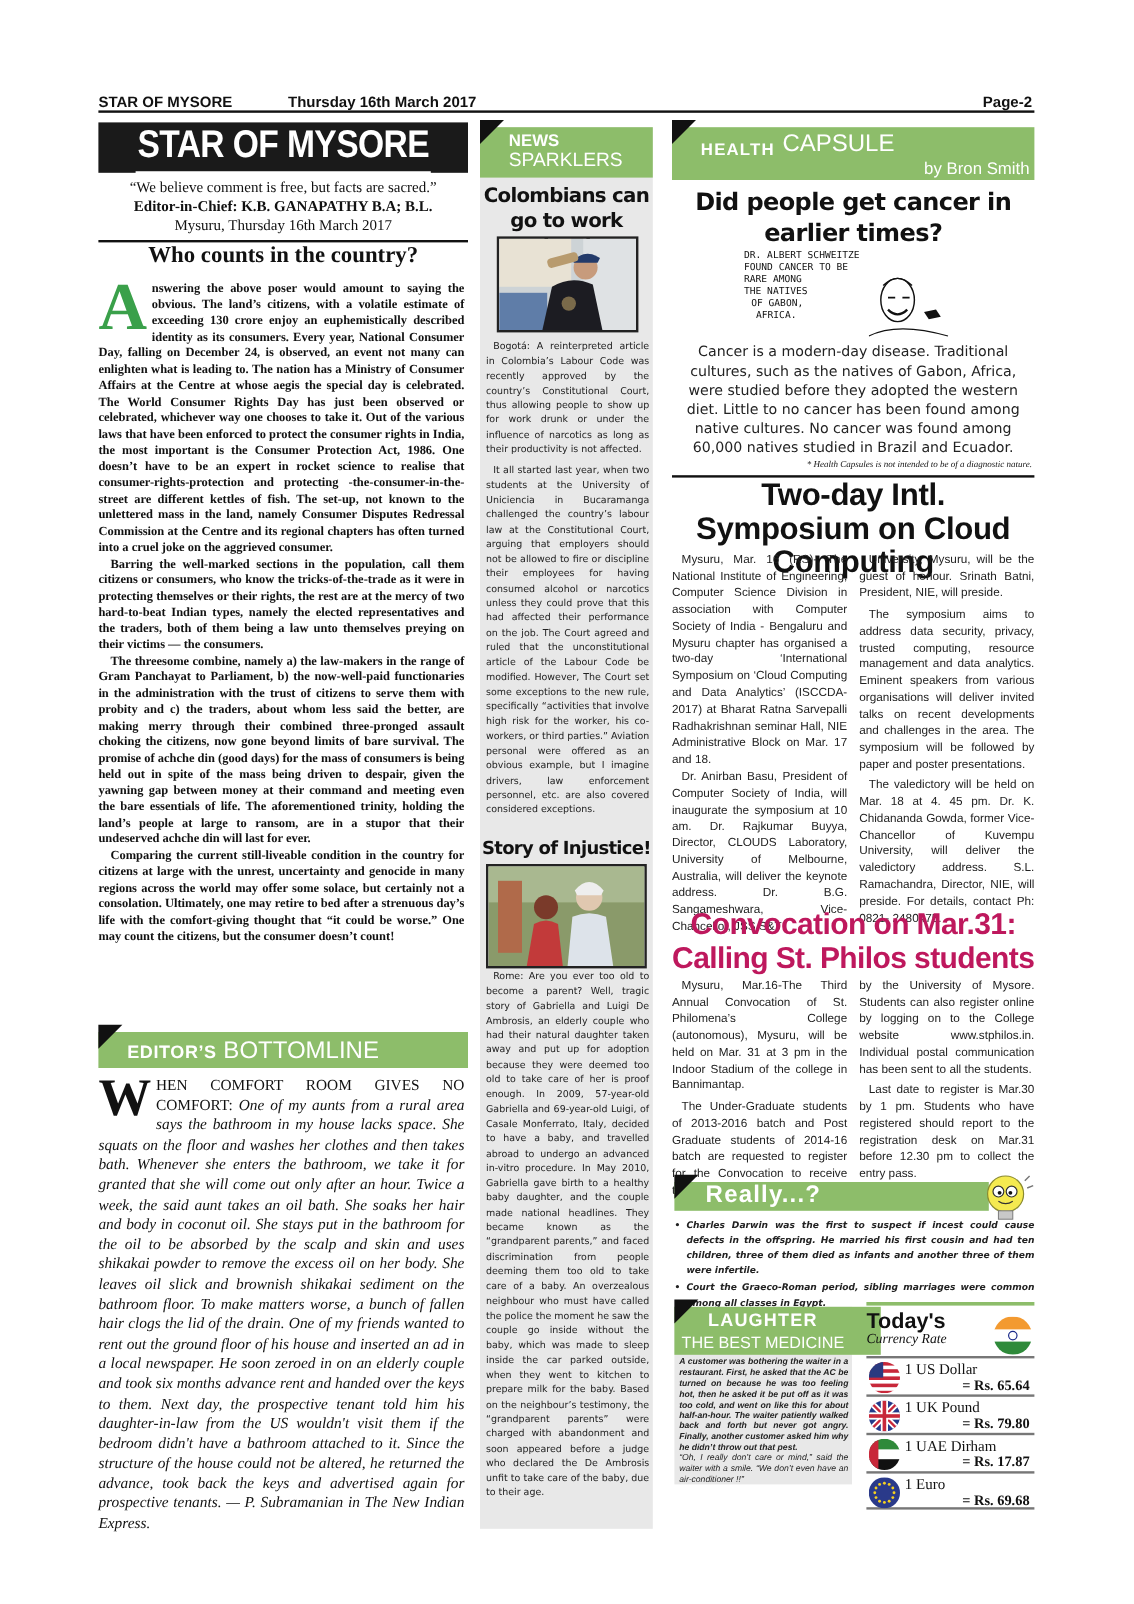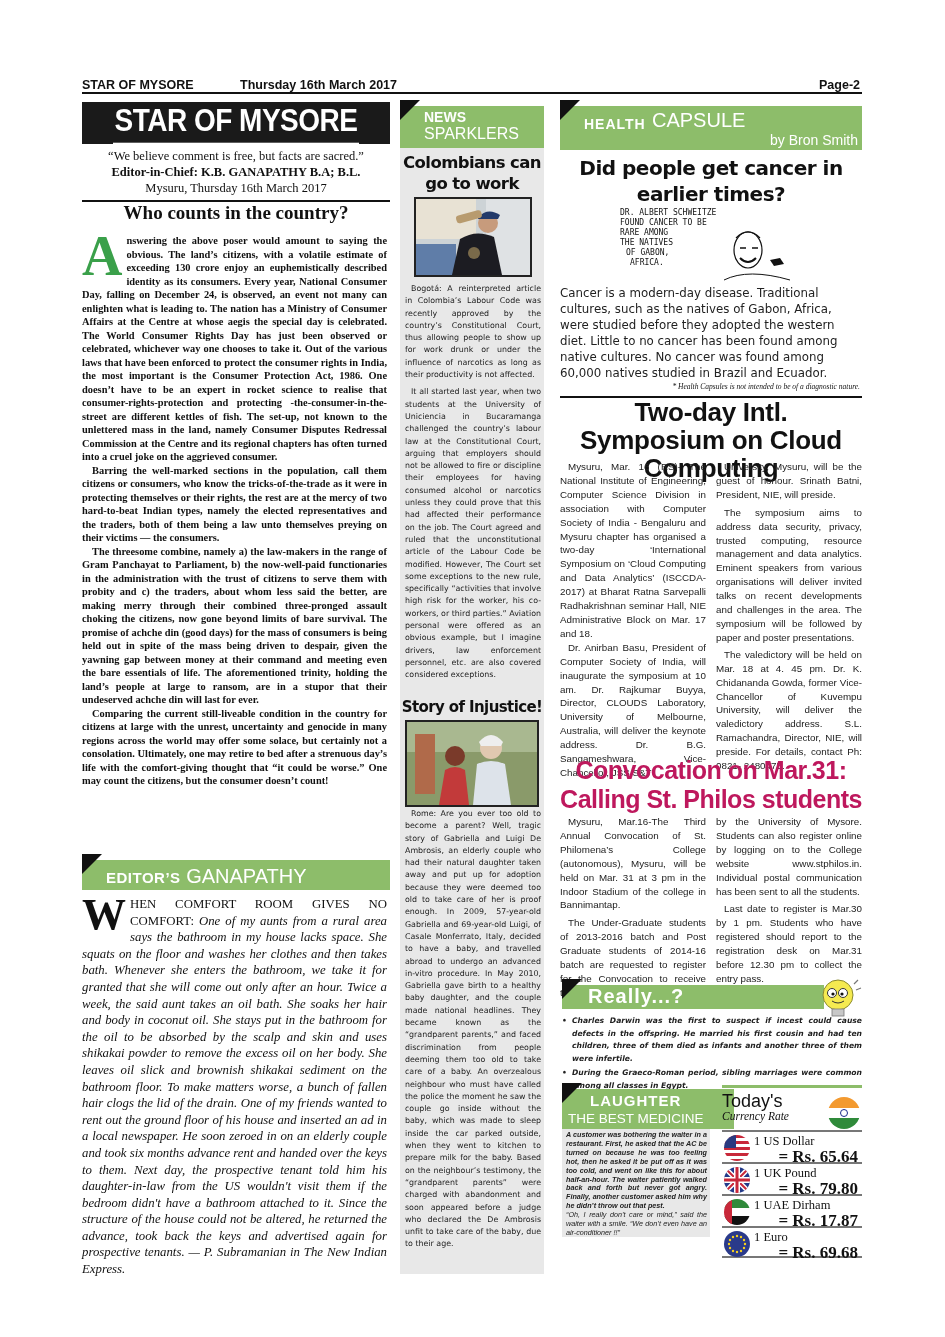--- a/index.html
+++ b/index.html
@@ -45,21 +45,21 @@
   .midtext { left: 405px; width: 136px; font-family: "DejaVu Sans", sans-serif; font-size: 7.9px; line-height: 12.3px; text-align: justify; color: #222; }
   .midtext p { text-indent: 6px; }
 
   
   .health-bar { left: 560px; top: 106px; width: 302px; height: 44px; }
   .health-bar .t1 { position: absolute; left: 24px; top: 10px; font-weight: bold; font-size: 14px; letter-spacing: 1px; }
   .health-bar .t2 { position: absolute; left: 92px; top: 3px; font-size: 20px; }
   .health-bar .t3 { position: absolute; right: 4px; top: 26px; font-size: 14px; }
   .health-hl { left: 560px; top: 155px; width: 302px; text-align: center; font-family: "DejaVu Sans", sans-serif; font-weight: bold; font-size: 20px; line-height: 26px; letter-spacing: -0.5px; }
   .cartoon { left: 620px; top: 208px; width: 190px; height: 76px; font-family: "DejaVu Sans Mono", monospace; font-size: 8px; line-height: 10px; }
-  .health-text { left: 560px; top: 285px; width: 302px; text-align: left; font-family: "DejaVu Sans", sans-serif; font-size: 11.8px; line-height: 16px; color: #222; }
+  .health-text { left: 560px; top: 285px; width: 302px; text-align: center; font-family: "DejaVu Sans", sans-serif; font-size: 11.8px; line-height: 16px; color: #222; }
   .disclaim { left: 560px; top: 382px; width: 300px; text-align: right; font-style: italic; font-size: 7.5px; }
 
   .sym-hl { left: 560px; top: 398px; width: 302px; text-align: center; font-family: "Liberation Sans", sans-serif; font-weight: bold; font-size: 26px; line-height: 28px; letter-spacing: -0.3px; }
   .twocol { font-family: "Liberation Sans", sans-serif; font-size: 9.8px; line-height: 13.9px; text-align: justify; color: #222; }
   .twocol p { text-indent: 8px; }
   .conv-hl { left: 560px; top: 756px; width: 302px; text-align: center; font-family: "Liberation Sans", sans-serif; font-weight: bold; font-size: 25px; line-height: 29px; color: #be185d; letter-spacing: -0.5px; }
 
   .really-bar { left: 562px; top: 985px; width: 262px; height: 24px; }
   .really-bar .t { position: absolute; left: 26px; top: 0px; font-size: 20px; font-weight: bold; letter-spacing: 1px; }
   .bulb { left: 818px; top: 978px; width: 44px; height: 44px; }
@@ -69,26 +69,26 @@
 
   .laugh-box { left: 562px; top: 1089px; width: 148px; height: 148px; background: #e8e8e8; }
   .laugh-bar { left: 562px; top: 1089px; width: 172px; height: 40px; }
   .laugh-bar .t1 { position: absolute; left: 28px; top: 3px; font-weight: bold; font-size: 15px; letter-spacing: 1px; }
   .laugh-bar .t2 { position: absolute; left: 6px; top: 22px; font-size: 13.5px; }
   .laugh-text { left: 566px; top: 1131px; width: 141px; font-family: "Liberation Sans", sans-serif; font-style: italic; font-size: 7.2px; line-height: 8.9px; color: #222; text-align: justify; }
   .laugh-text .b { font-weight: bold; }
 
   .curr { left: 722px; top: 1085px; width: 140px; }
   .curr .topline { height: 3px; background: #8dbd6a; margin-bottom: 4px; }
-  .curr .title { font-family: "Liberation Sans", sans-serif; font-weight: normal; font-size: 18px; line-height: 18px; }
+  .curr .title { font-family: "Liberation Sans", sans-serif; font-weight: bold; font-size: 18px; line-height: 18px; }
   .curr .sub { font-style: italic; font-size: 11.5px; line-height: 12px; }
   .curr-row { position: relative; height: 32px; border-top: 2px solid #777; }
   .curr-row .flag { position: absolute; left: 2px; top: 3px; width: 26px; height: 26px; border-radius: 50%; overflow: hidden; }
   .curr-row .name { position: absolute; left: 32px; top: 2px; font-size: 12.5px; }
-  .curr-row .rate { position: absolute; right: 4px; top: 15px; font-size: 17px; font-weight: bold; }
+  .curr-row .rate { position: absolute; right: 4px; top: 15px; font-size: 12px; font-weight: bold; }
   .india-flag { position: absolute; right: 2px; top: 5px; width: 32px; height: 32px; border-radius: 50%; overflow: hidden; }
 </style>
 </head>
 <body>
 
 <div class="abs topstrip">
   <span class="paper">STAR OF MYSORE</span>
   <span class="date">Thursday 16th March 2017</span>
   <span class="page">Page-2</span>
 </div>
@@ -106,21 +106,21 @@
 
 <div class="abs edit">
   <p class="first"><span class="dropA">A</span><span>nswering the above poser would amount to saying the obvious. The land’s citizens, with a volatile estimate of exceeding 130 crore enjoy an euphemistically described identity as its consumers. Every year, National Consumer Day, falling on December 24, is observed, an event not many can enlighten what is leading to. The nation has a Ministry of Consumer Affairs at the Centre at whose aegis the special day is celebrated. The World Consumer Rights Day has just been observed or celebrated, whichever way one chooses to take it. Out of the various laws that have been enforced to protect the consumer rights in India, the most important is the Consumer Protection Act, 1986. One doesn’t have to be an expert in rocket science to realise that consumer-rights-protection and protecting -the-consumer-in-the-street are different kettles of fish. The set-up, not known to the unlettered mass in the land, namely Consumer Disputes Redressal  Commission at the Centre and its regional chapters has often turned into a cruel joke on the aggrieved consumer.</span></p>
   <p>Barring the well-marked sections in the population, call them citizens or consumers, who know the tricks-of-the-trade as it were in protecting themselves or their rights, the rest are at the mercy of two hard-to-beat Indian types, namely the elected representatives and the traders, both of them being a law unto themselves preying on their victims — the consumers.</p>
   <p>The threesome combine, namely a) the law-makers in the range of Gram Panchayat to Parliament, b) the now-well-paid functionaries in the administration with the trust of citizens to serve them with probity and c) the traders, about whom less said the better, are making merry through their combined three-pronged assault choking the citizens, now gone beyond limits of bare survival. The promise of achche din (good days) for the mass of consumers is being held out in spite of the mass being driven to despair, given the yawning gap between money at their command and meeting even the bare essentials of life. The aforementioned trinity, holding the land’s people at large to ransom, are in a stupor that their undeserved achche din will last for ever.</p>
   <p>Comparing the current still-liveable condition in the country for citizens at large with the unrest, uncertainty and genocide in many regions across the world may offer some solace, but certainly not a consolation. Ultimately, one may retire to bed after a strenuous day’s life with the comfort-giving thought that “it could be worse.” One may count the citizens, but the consumer doesn’t count!</p>
 </div>
 
 <div class="section-bar bottomline">
   <div class="corner"></div>
-  <div class="t"><b>EDITOR’S</b> <span>GANAPATHY</span></div>
+  <div class="t"><b>EDITOR’S</b> <span>BOTTOMLINE</span></div>
 </div>
 
 <div class="abs bottomtext">
   <span class="dropW">W</span><span class="caps">HEN COMFORT ROOM GIVES NO COMFORT:</span>
   <span>One of my aunts from a rural area says the bathroom in my house lacks space. She squats on the floor and washes her clothes and then takes bath. Whenever she enters the bathroom, we take it for granted that she will come out only after an hour. Twice a week, the said aunt takes an oil bath. She soaks her hair and body in coconut oil. She stays put in the bathroom for the oil to be absorbed by the scalp and skin and uses shikakai powder to remove the excess oil on her body. She leaves oil slick and brownish shikakai sediment on the bathroom floor. To make matters worse, a bunch of fallen hair clogs the lid of the drain. One of my friends wanted to rent out the ground floor of his house and inserted an ad in a local newspaper. He soon zeroed in on an elderly couple and took six months advance rent and handed over the keys to them. Next day, the prospective tenant told him his daughter-in-law from the US wouldn't visit them if the bedroom didn't have a bathroom attached to it. Since the structure of the house could not be altered, he returned the advance, took back the keys and advertised again for prospective tenants.</span>
   <span style="font-style:italic;font-weight:normal;">— P. Subramanian in The New Indian Express.</span>
 </div>
 
 <div class="abs midcol"></div>
 <div class="section-bar news-bar">
@@ -232,21 +232,21 @@
     <circle cx="25" cy="15" r="4.5" fill="#fff" stroke="#333" stroke-width="1"></circle>
     <circle cx="15" cy="16" r="1.6" fill="#111"></circle>
     <circle cx="24" cy="16" r="1.6" fill="#111"></circle>
     <path d="M14 23 Q20 27 26 23" fill="none" stroke="#333" stroke-width="1"></path>
     <rect x="14" y="31" width="12" height="7" fill="#c8c8c8" stroke="#777" stroke-width="0.8"></rect>
     <path d="M36 6 L40 2 M38 12 L43 10" stroke="#777" stroke-width="1.2"></path>
   </svg>
 </div>
 <ul class="abs really-list">
   <li>Charles Darwin was the first to suspect if incest could cause defects in the offspring. He married his first cousin and had ten children, three of them died as infants and another three of them were infertile.</li>
-  <li style="margin-top:2px;">During the Graeco-Roman period, sibling marriages were common among all classes in Egypt.</li>
+  <li style="margin-top:2px;">Court the Graeco-Roman period, sibling marriages were common among all classes in Egypt.</li>
 </ul>
 
 <div class="abs laugh-box"></div>
 <div class="section-bar laugh-bar">
   <div class="corner"></div>
   <div class="t1">LAUGHTER</div>
   <div class="t2">THE BEST MEDICINE</div>
 </div>
 <div class="abs laugh-text">
   <div class="b">A customer was bothering the waiter in a restaurant. First, he asked that the AC be turned on because he was too feeling hot, then he asked it be put off as it was too cold, and went on like this for about half-an-hour. The waiter patiently walked back and forth but never got angry. Finally, another customer asked him why he didn’t throw out that pest.</div>

